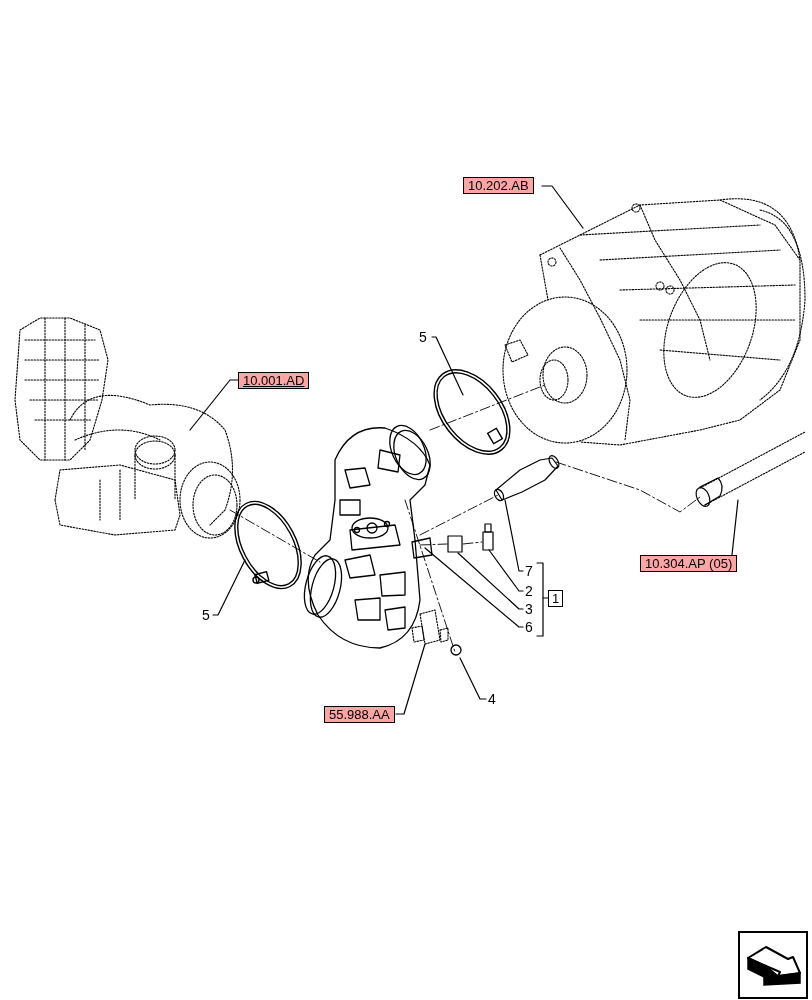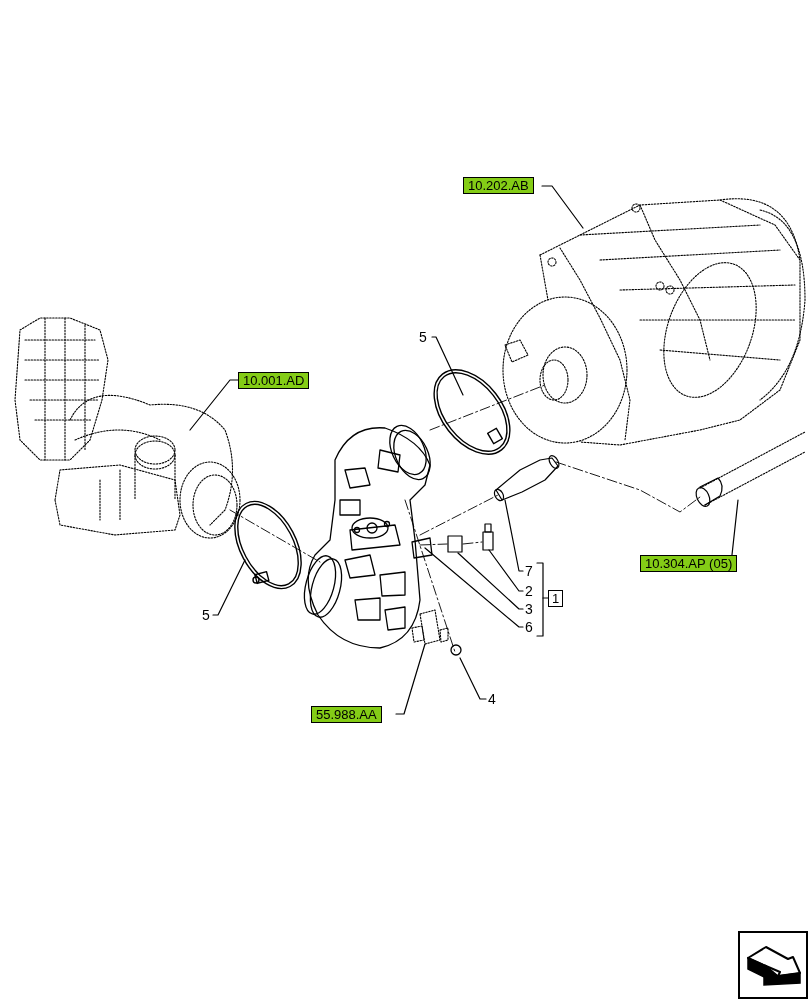--- a/index.html
+++ b/index.html
@@ -1,18 +1,18 @@
 <!DOCTYPE html>
 <html><head>
 <meta charset="utf-8">
 <style>
   html, body { margin:0; padding:0; background:#ffffff; }
   body { width:812px; height:1000px; position:relative; overflow:hidden; font-family:"Liberation Sans", sans-serif; color:#000; }
   #canvas { position:absolute; left:0; top:0; width:812px; height:1000px; }
-  .ref-box { position:absolute; border:1px solid #000; background:#84cc16; font-size:13px; line-height:15px; padding:0 4px; white-space:nowrap; cursor:pointer;text-align:center; }
+  .ref-box { position:absolute; border:1px solid #000; background:#fca5a5; font-size:13px; line-height:15px; padding:0 4px; white-space:nowrap; cursor:pointer;text-align:center; }
   .callout { position:absolute; font-size:14px; line-height:16px; }
   .kit-box { position:absolute; border:1px solid #000; font-size:13px; line-height:15px; padding:0 3px; background:#fff; }
   .nav-box { position:absolute; left:738px; top:931px; width:66px; height:64px; border:2px solid #000; background:#fff; cursor:pointer; }
 </style>
 </head>
 <body>
 
 <svg id="canvas" width="812" height="1000" viewBox="0 0 812 1000" xmlns="http://www.w3.org/2000/svg">
   <g fill="none" stroke="#000" stroke-linecap="round" stroke-linejoin="round">
 
@@ -147,23 +147,23 @@
 
       <path d="M523 627 L519 627 L425 548"></path>
 
       <path d="M537 563 L543 563 L543 636 L537 636"></path>
       <path d="M543 598 L548 598"></path>
     </g>
   </g>
 </svg>
 
 <div class="ref-box" style="left:463px; top:177px;">10.202.AB</div>
-<div class="ref-box" style="left:238px; top:372px;">10.001.AD</div>
+<div class="ref-box" style="left:238px; top:372px;text-decoration:underline;">10.001.AD</div>
 <div class="ref-box" style="left:640px; top:555px;">10.304.AP (05)</div>
-<div class="ref-box" style="left:311px; top:706px;">55.988.AA</div>
+<div class="ref-box" style="left:324px; top:706px;">55.988.AA</div>
 
 <div class="callout" style="left:419px; top:329px;">5</div>
 <div class="callout" style="left:202px; top:607px;">5</div>
 <div class="callout" style="left:525px; top:563px;">7</div>
 <div class="callout" style="left:525px; top:583px;">2</div>
 <div class="callout" style="left:525px; top:601px;">3</div>
 <div class="callout" style="left:525px; top:619px;">6</div>
 <div class="callout" style="left:488px; top:691px;">4</div>
 
 <div class="kit-box" style="left:548px; top:590px;">1</div>

